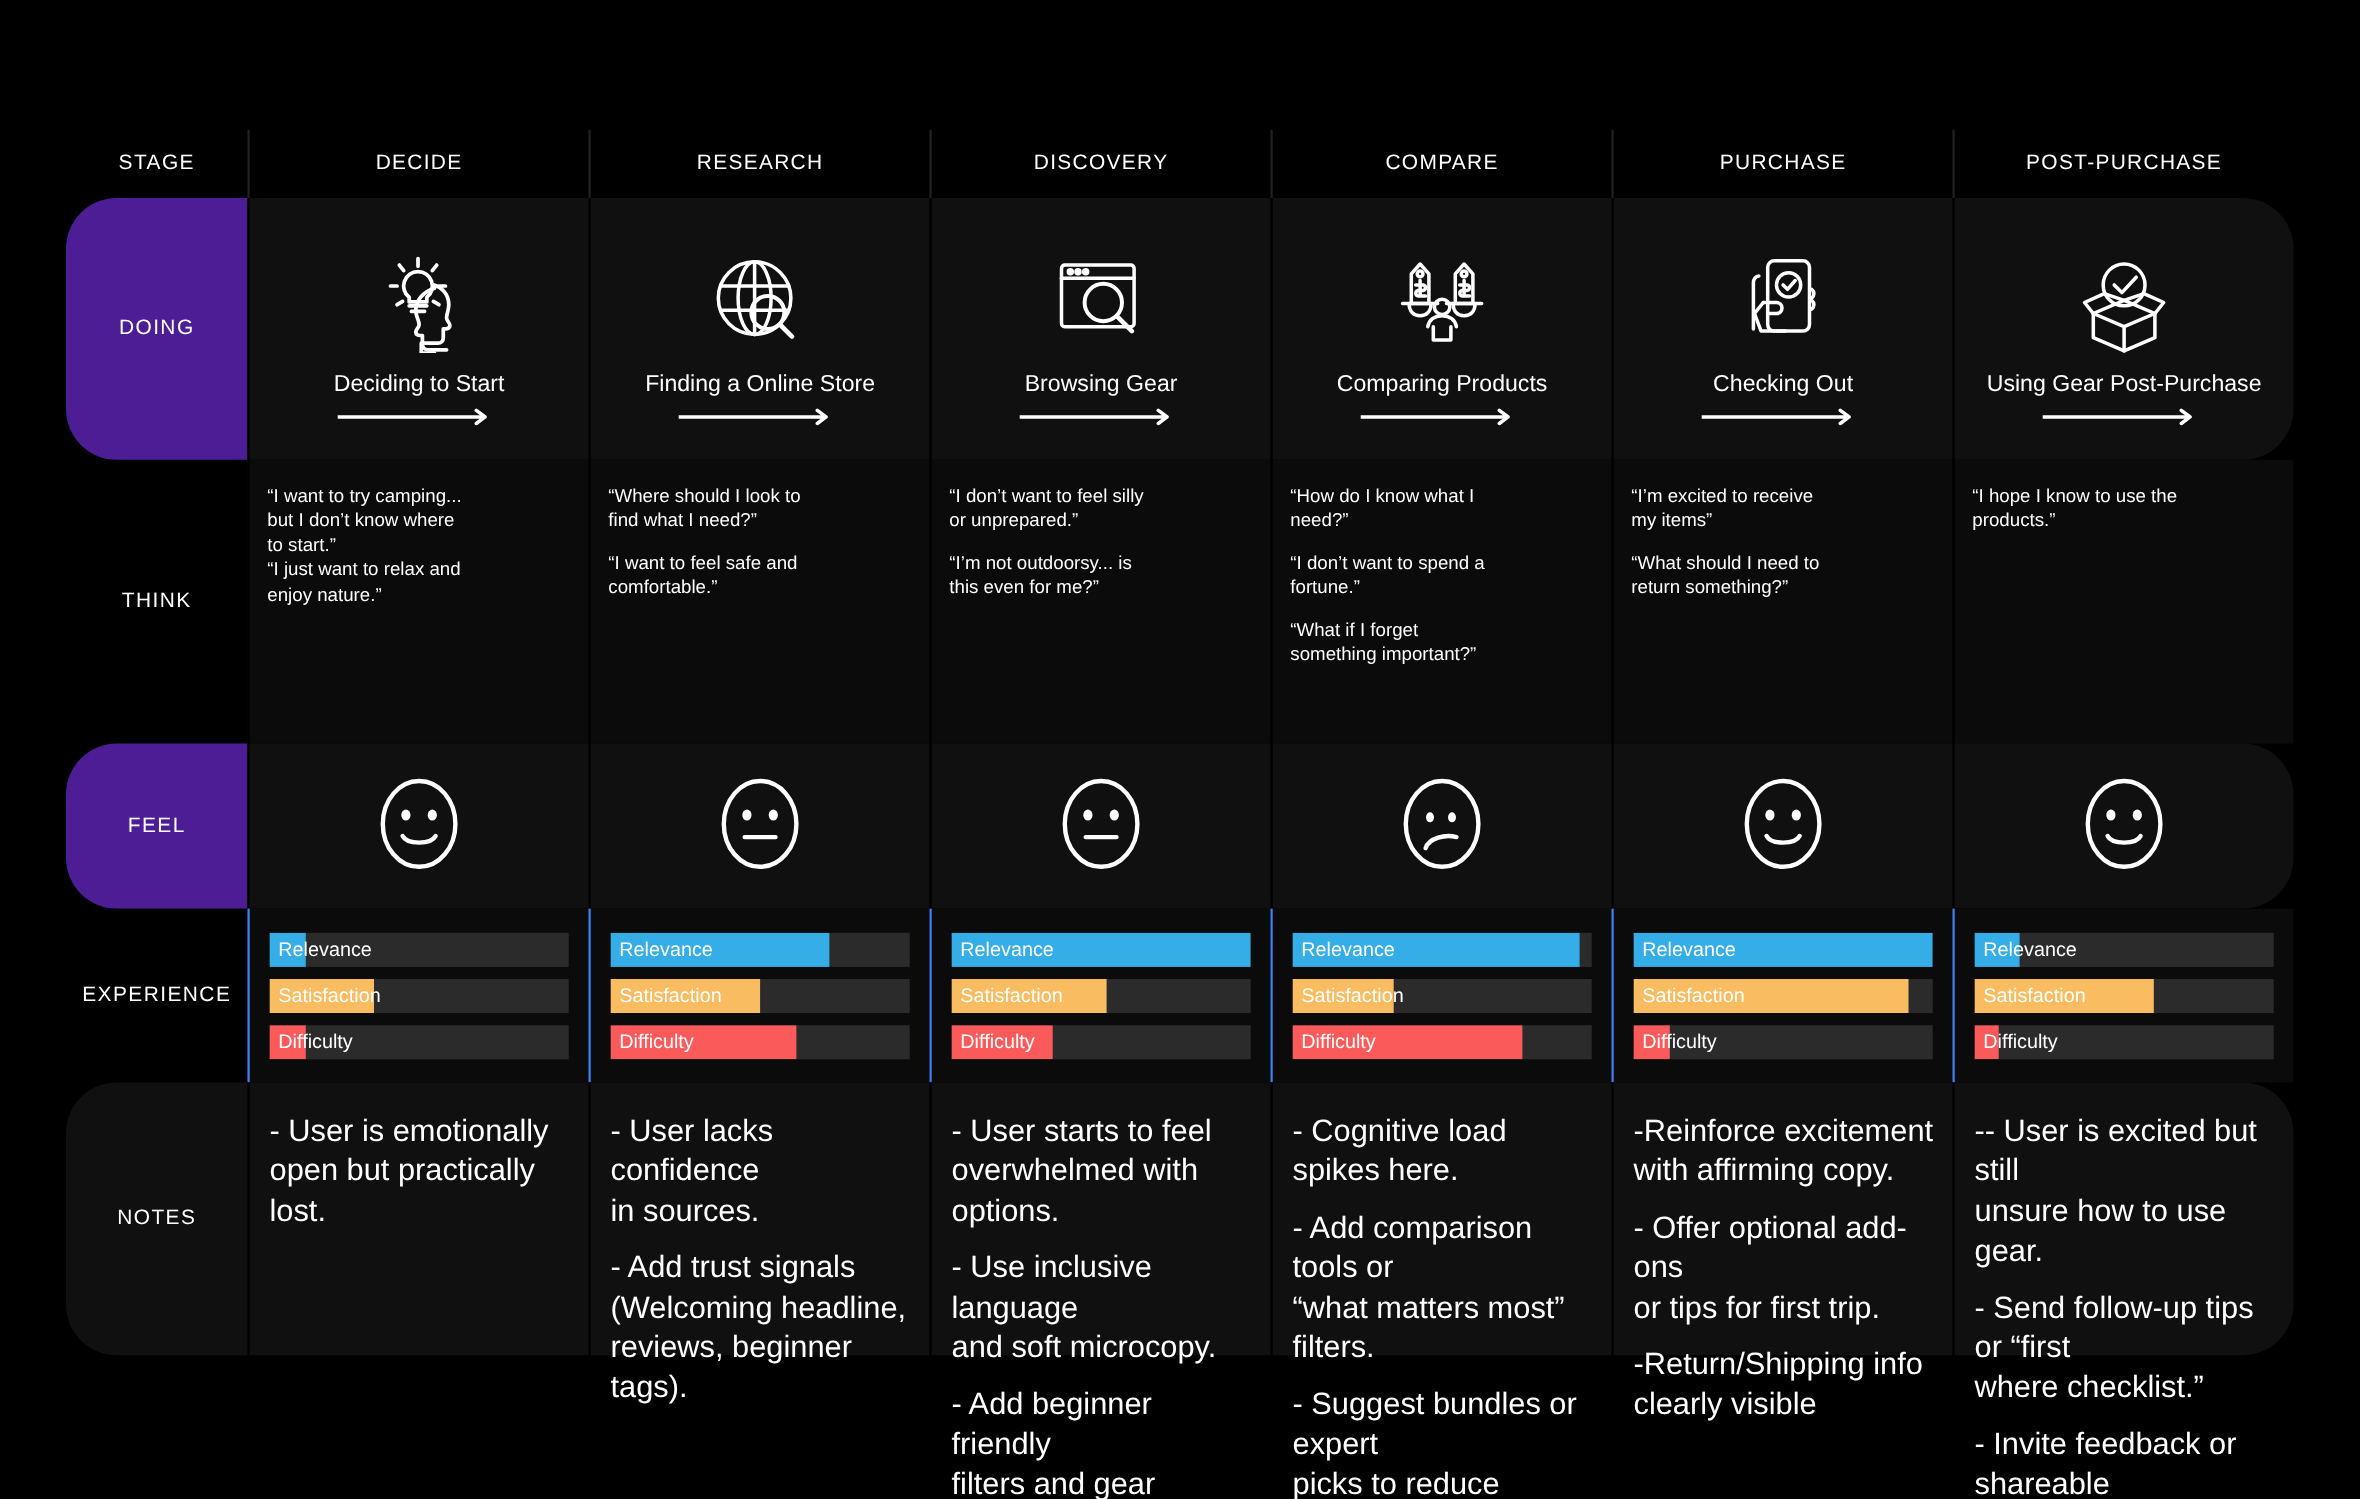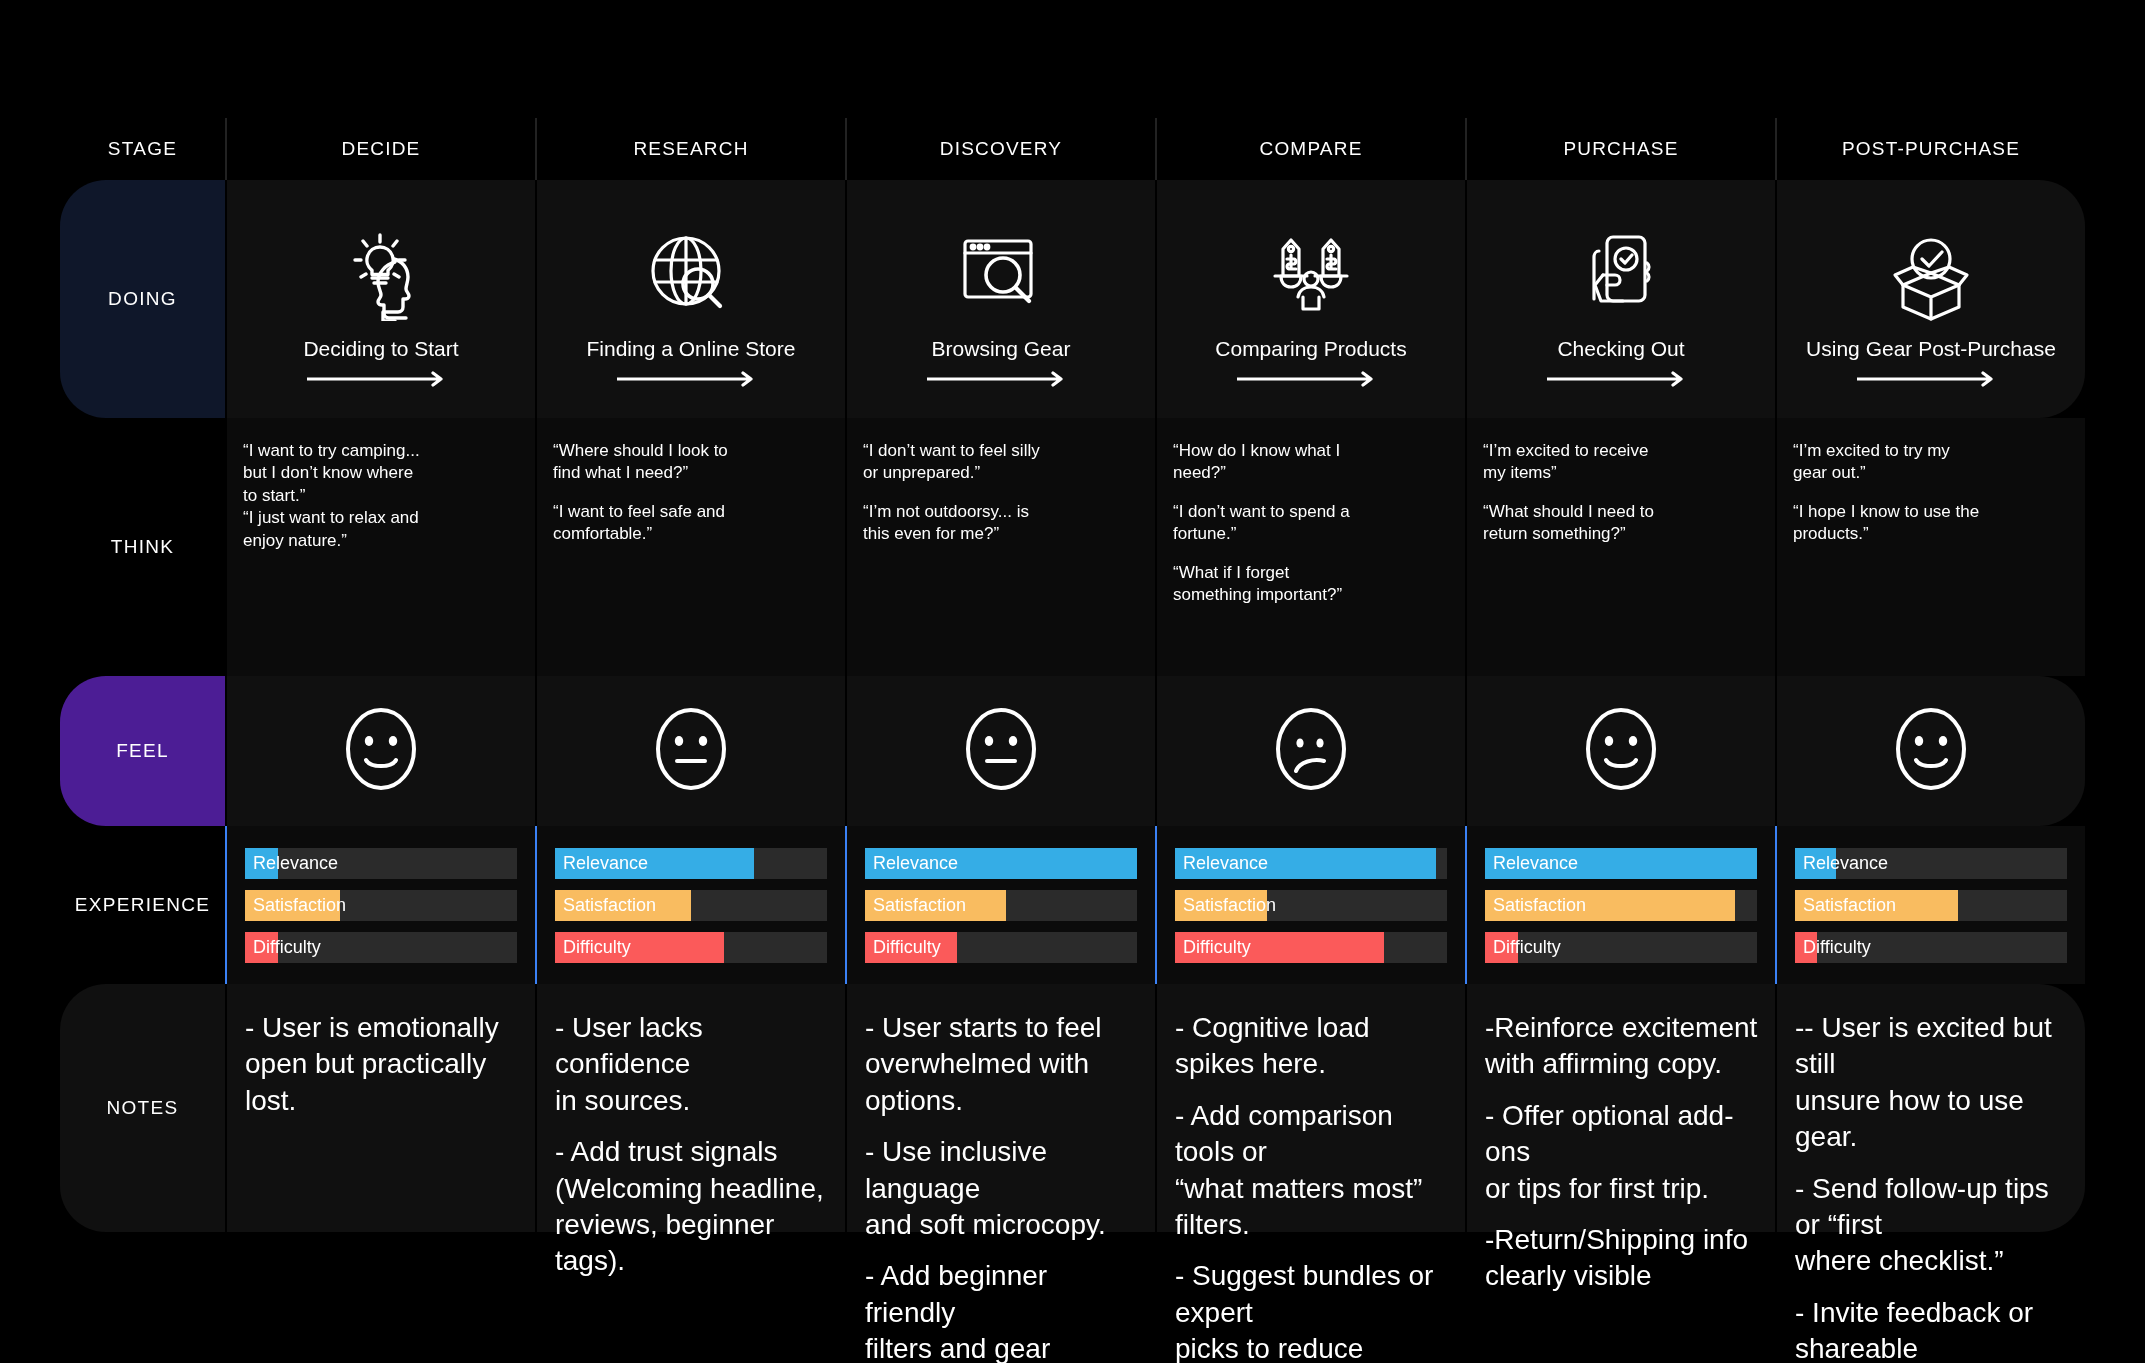--- a/index.html
+++ b/index.html
@@ -44,21 +44,21 @@
   .stage-cell {
     height: 62px;
     display: flex; align-items: center; justify-content: center;
     font-size: 19px; letter-spacing: 1.2px;
     background: #000;
     border-left: 2px solid #222;
   }
   .r-stage .rowlabel { border: none; }
   .r-doing .rowlabel {
     height: 238px;
-    background: #0f172a;
+    background: #4c1d95;
     border-top-left-radius: 46px;
     border-bottom-left-radius: 46px;
   }
   .doing-cell {
     height: 238px;
     background: #101010;
     border-left: 2px solid #000;
     display: flex; flex-direction: column;
     align-items: center; justify-content: center;
     padding-top: 20px;
@@ -330,22 +330,20 @@
         <div class="quote">“What if I forget
 something important?”</div>
       </div>
       <div class="think-cell">
         <div class="quote">“I’m excited to receive
 my items”</div>
         <div class="quote">“What should I need to
 return something?”</div>
       </div>
       <div class="think-cell">
-        <div class="quote">“I’m excited to try my
-gear out.”</div>
         <div class="quote">“I hope I know to use the
 products.”</div>
       </div>
     </div>
 
     <div class="row r-feel">
       <div class="rowlabel">FEEL</div>
       <div class="feel-cell">
         <span>
           <svg width="82" height="92" viewBox="0 0 82 92" fill="none" stroke="#fff" stroke-width="4" stroke-linecap="round">

